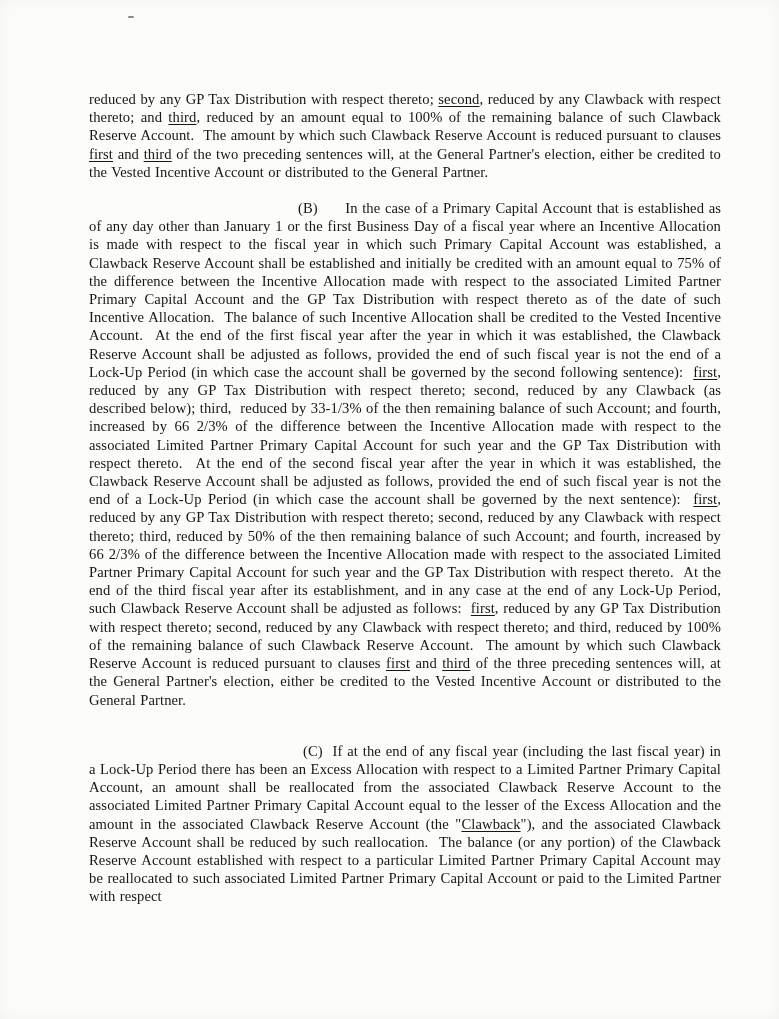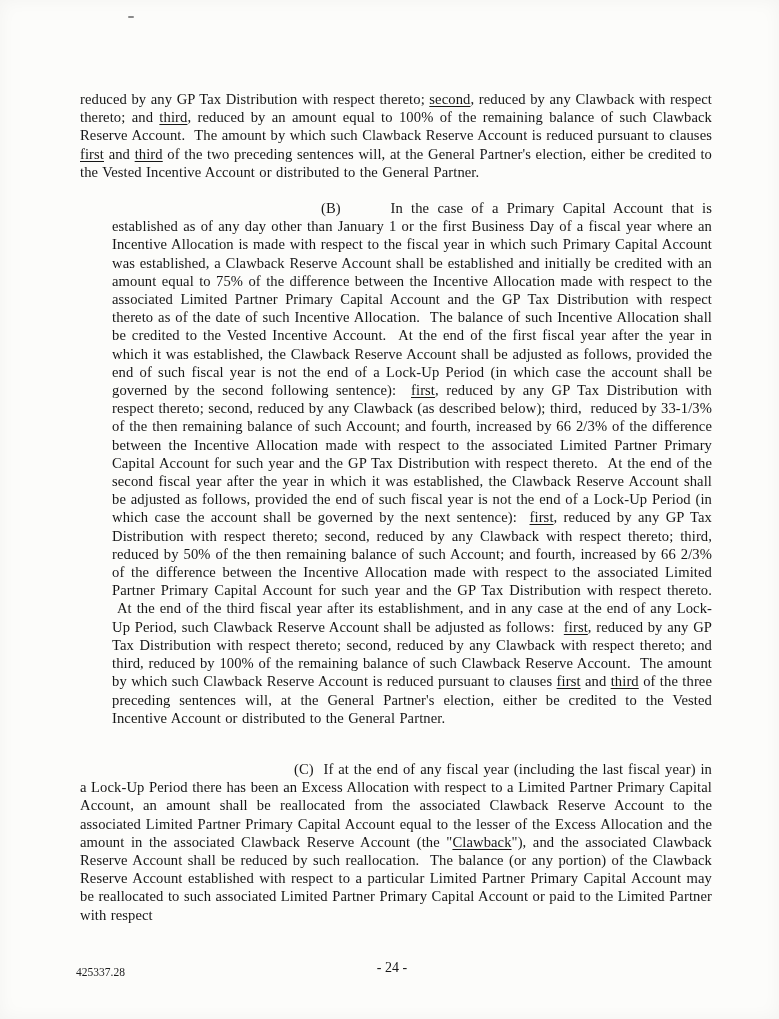--- a/index.html
+++ b/index.html
@@ -18,32 +18,32 @@
   }
   .scan-artifact {
     position: absolute;
     left: 128px; top: 16px;
     width: 6px; height: 2px;
     background: #8a8a8a;
     border-radius: 1px;
   }
   .content {
     position: absolute;
-    left: 80px; top: 90px;
+    left: 89px; top: 90px;
     width: 632px;
   }
   .para {
     font-size: 14.6px;
     line-height: 18.2px;
     text-align: justify;
     letter-spacing: 0.1px;
     word-spacing: 0.6px;
     color: #161616;
   }
-  .para-b { margin-top: 18px; text-indent: 209px; margin-left: 32px; }
+  .para-b { margin-top: 18px; text-indent: 209px; }
   .para-c { margin-top: 33px; text-indent: 214px; }
   .u { text-decoration: underline; text-underline-offset: 2px; }
   .footer {
     position: absolute;
     left: 76px; right: 71px;
     top: 960px;
     height: 20px;
   }
   .footer .doc-num {
     position: absolute;
@@ -68,18 +68,14 @@
   <div class="scan-artifact"></div>
 
   <div class="content">
     <p class="para para-continuation"><span>reduced by any GP Tax Distribution with respect thereto; </span><span class="u">second</span><span>, reduced by any Clawback with respect thereto; and </span><span class="u">third</span><span>, reduced by an amount equal to 100% of the remaining balance of such Clawback Reserve Account. &nbsp;The amount by which such Clawback Reserve Account is reduced pursuant to clauses </span><span class="u">first</span><span> and </span><span class="u">third</span><span> of the two preceding sentences will, at the General Partner's election, either be credited to the Vested Incentive Account or distributed to the General Partner.</span></p>
 
     <p class="para para-b"><span>(B)&nbsp;&nbsp;&nbsp;&nbsp;&nbsp;&nbsp;In the case of a Primary Capital Account that is established as of any day other than January 1 or the first Business Day of a fiscal year where an Incentive Allocation is made with respect to the fiscal year in which such Primary Capital Account was established, a Clawback Reserve Account shall be established and initially be credited with an amount equal to 75% of the difference between the Incentive Allocation made with respect to the associated Limited Partner Primary Capital Account and the GP Tax Distribution with respect thereto as of the date of such Incentive Allocation. &nbsp;The balance of such Incentive Allocation shall be credited to the Vested Incentive Account. &nbsp;At the end of the first fiscal year after the year in which it was established, the Clawback Reserve Account shall be adjusted as follows, provided the end of such fiscal year is not the end of a Lock-Up Period (in which case the account shall be governed by the second following sentence): &nbsp;</span><span class="u">first</span><span>, reduced by any GP Tax Distribution with respect thereto; second, reduced by any Clawback (as described below); third, &nbsp;reduced by 33-1/3% of the then remaining balance of such Account; and fourth, increased by 66 2/3% of the difference between the Incentive Allocation made with respect to the associated Limited Partner Primary Capital Account for such year and the GP Tax Distribution with respect thereto. &nbsp;At the end of the second fiscal year after the year in which it was established, the Clawback Reserve Account shall be adjusted as follows, provided the end of such fiscal year is not the end of a Lock-Up Period (in which case the account shall be governed by the next sentence): &nbsp;</span><span class="u">first</span><span>, reduced by any GP Tax Distribution with respect thereto; second, reduced by any Clawback with respect thereto; third, reduced by 50% of the then remaining balance of such Account; and fourth, increased by 66 2/3% of the difference between the Incentive Allocation made with respect to the associated Limited Partner Primary Capital Account for such year and the GP Tax Distribution with respect thereto. &nbsp;At the end of the third fiscal year after its establishment, and in any case at the end of any Lock-Up Period, such Clawback Reserve Account shall be adjusted as follows: &nbsp;</span><span class="u">first</span><span>, reduced by any GP Tax Distribution with respect thereto; second, reduced by any Clawback with respect thereto; and third, reduced by 100% of the remaining balance of such Clawback Reserve Account. &nbsp;The amount by which such Clawback Reserve Account is reduced pursuant to clauses </span><span class="u">first</span><span> and </span><span class="u">third</span><span> of the three preceding sentences will, at the General Partner's election, either be credited to the Vested Incentive Account or distributed to the General Partner.</span></p>
 
     <p class="para para-c"><span>(C)&nbsp;&nbsp;If at the end of any fiscal year (including the last fiscal year) in a Lock-Up Period there has been an Excess Allocation with respect to a Limited Partner Primary Capital Account, an amount shall be reallocated from the associated Clawback Reserve Account to the associated Limited Partner Primary Capital Account equal to the lesser of the Excess Allocation and the amount in the associated Clawback Reserve Account (the "</span><span class="u">Clawback</span><span>"), and the associated Clawback Reserve Account shall be reduced by such reallocation. &nbsp;The balance (or any portion) of the Clawback Reserve Account established with respect to a particular Limited Partner Primary Capital Account may be reallocated to such associated Limited Partner Primary Capital Account or paid to the Limited Partner with respect</span></p>
   </div>
 
-  <div class="footer">
-    <span class="doc-num">425337.28</span>
-    <span class="page-num">- 24 -</span>
-  </div>
 
 </div>
 
 </body></html>

